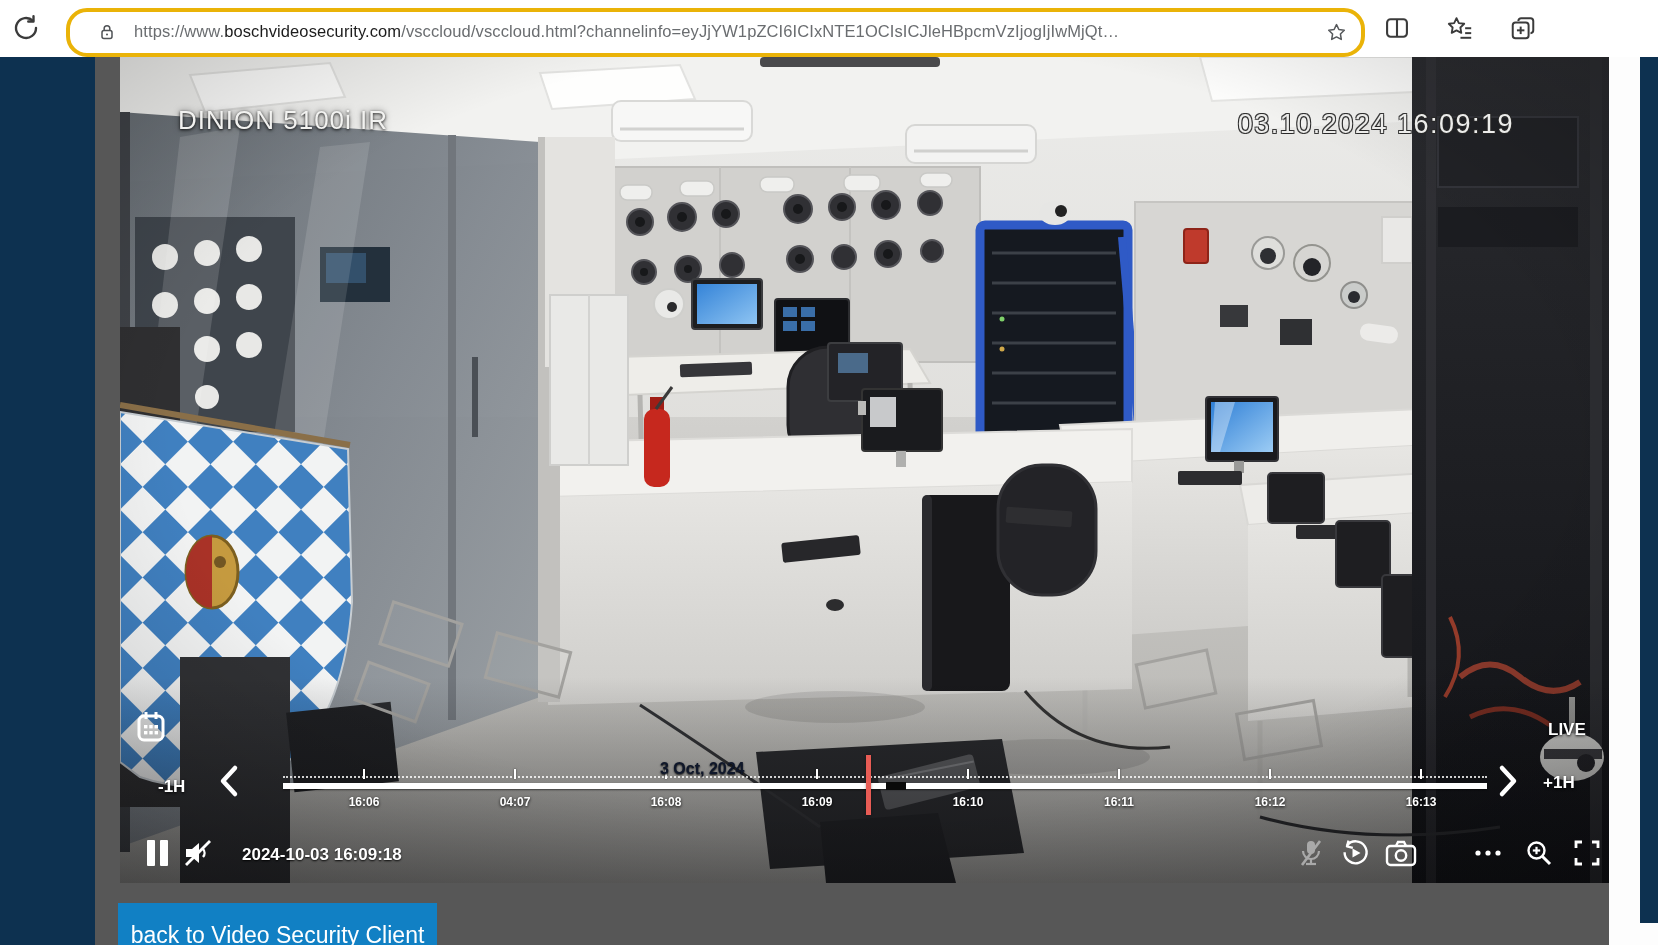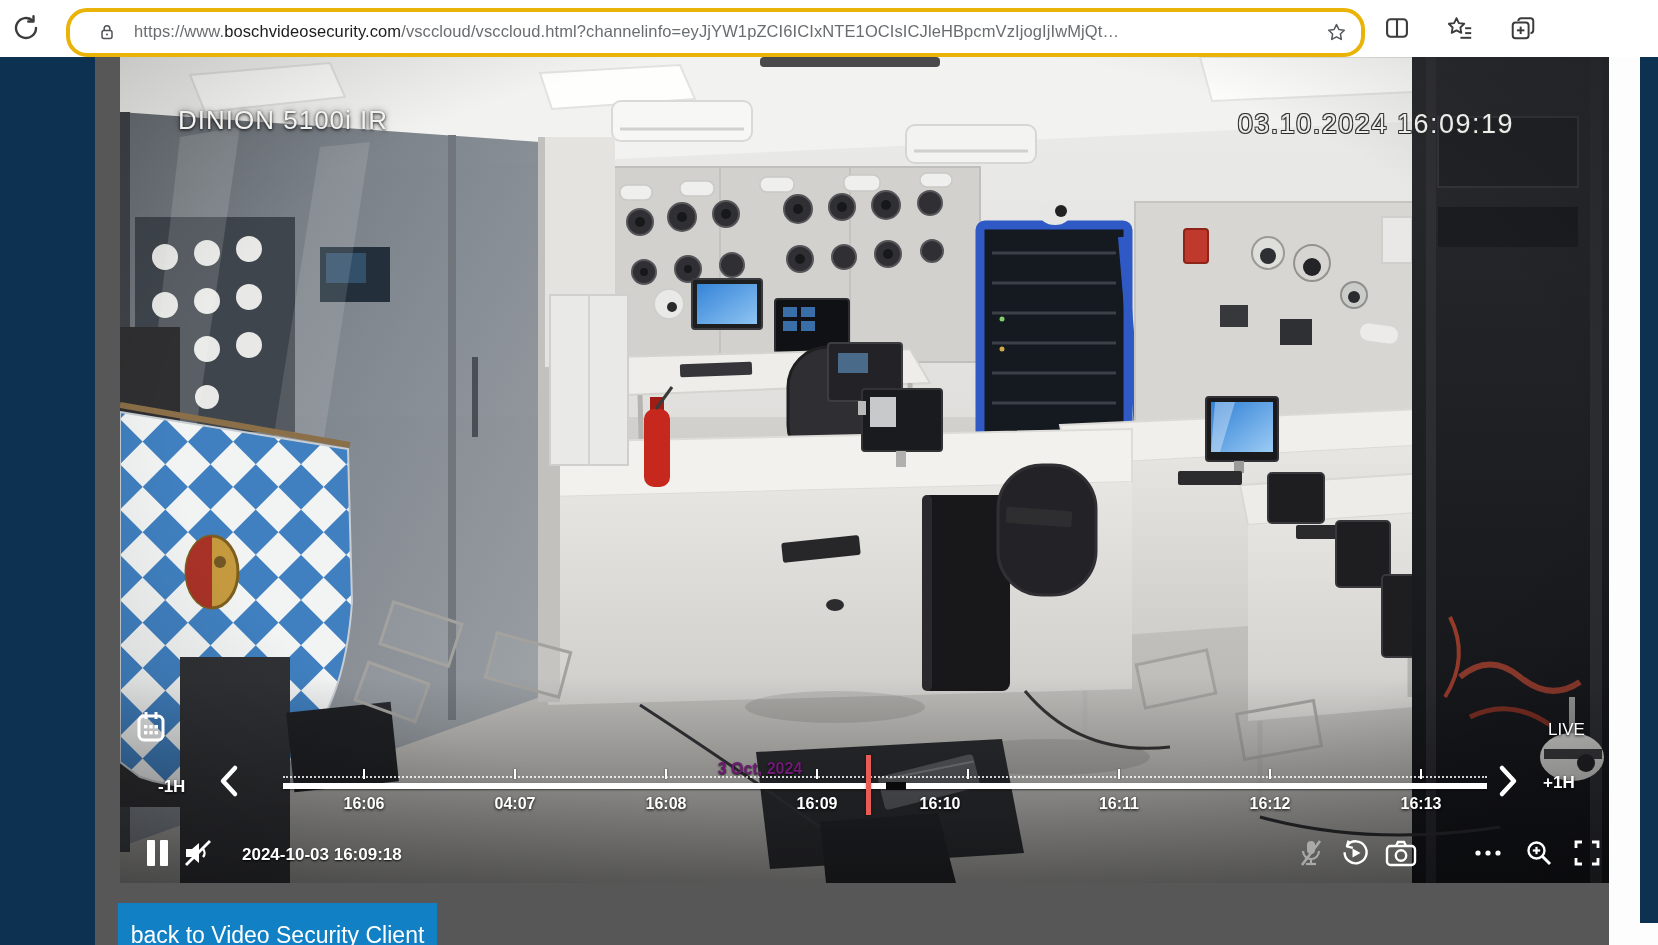--- a/index.html
+++ b/index.html
@@ -27,35 +27,35 @@
 
   
   .player{left:120px;top:57px;width:1489px;height:826px;background:#9a9a98;overflow:hidden;}
   .shade-bottom{left:0;top:620px;width:1489px;height:206px;
      background:linear-gradient(to bottom,rgba(0,0,0,0),rgba(8,8,10,.48));}
   .cam-label{left:58px;top:48px;color:#f2f2f0;font-size:26px;letter-spacing:1px;
      text-shadow:0 1px 3px rgba(0,0,0,.85),0 0 6px rgba(0,0,0,.5);}
   .osd-time{right:95px;top:52px;color:#ececea;font-size:27px;font-weight:400;letter-spacing:1.5px;
      text-shadow:-1px -1px 0 rgba(40,40,40,.9),1px -1px 0 rgba(40,40,40,.9),
                  -1px 1px 0 rgba(40,40,40,.9),1px 1px 0 rgba(40,40,40,.9);}
-  .live{left:1428px;top:663px;color:#fff;font-size:17px;font-weight:normal;
+  .live{left:1428px;top:663px;color:#fff;font-size:17px;font-weight:bold;
      text-shadow:0 1px 3px rgba(0,0,0,.9);text-align:right;}
   .cal-btn{left:16px;top:651px;width:30px;height:38px;}
 
   
   .jump{color:#fff;font-size:17px;font-weight:bold;text-shadow:0 1px 3px rgba(0,0,0,.95);}
   .chev{width:30px;height:38px;}
   .tl-dots{left:163px;top:719px;width:1204px;height:0;border-top:2px dotted rgba(255,255,255,.8);}
   .tl-bar{left:163px;top:726px;width:1204px;height:6px;background:#fff;box-shadow:0 1px 2px rgba(0,0,0,.55);}
   .tmark{width:2px;height:10px;top:712px;background:#fff;box-shadow:0 0 2px rgba(0,0,0,.6);}
   .tseg-dark{left:766px;top:725px;width:20px;height:8px;background:#0a0a0a;}
   .playhead{left:746px;top:698px;width:5px;height:60px;background:#e85c55;box-shadow:0 0 3px rgba(0,0,0,.4);}
-  .tl-date{left:540px;top:703px;width:200px;text-align:center;color:#701a75;font-size:16px;font-weight:600;
+  .tl-date{left:540px;top:703px;width:200px;text-align:left;color:#0f172a;font-size:16px;font-weight:600;
      text-shadow:0 1px 2px rgba(0,0,0,.9);}
-  .tlabel{top:738px;width:70px;text-align:center;color:#fff;font-size:16px;font-weight:bold;
+  .tlabel{top:738px;width:70px;text-align:center;color:#fff;font-size:12px;font-weight:bold;
      text-shadow:0 1px 3px rgba(0,0,0,.95);}
 
   
   .ctrl{top:781px;width:30px;height:30px;}
   .time-now{left:122px;top:788px;color:#fff;font-size:17px;font-weight:bold;
      text-shadow:0 1px 2px rgba(0,0,0,.9);}
 
   
   .back-btn{left:118px;top:903px;width:319px;height:52px;background:#1180c4;color:#fff;
      font-size:23px;text-align:center;padding-top:13px;box-sizing:border-box;}
@@ -410,21 +410,21 @@
   <div class="abs tmark" style="left:1149px"></div>
   <div class="abs tmark" style="left:1300px"></div>
   <div class="abs tseg-dark"></div>
   <div class="abs tl-date">3 Oct, 2024</div>
   <div class="abs playhead"></div>
 
   <span class="abs tlabel" style="left:209px">16:06</span>
   <span class="abs tlabel" style="left:360px">04:07</span>
   <span class="abs tlabel" style="left:511px">16:08</span>
   <span class="abs tlabel" style="left:662px">16:09</span>
-  <span class="abs tlabel" style="left:785px">16:10</span>
+  <span class="abs tlabel" style="left:813px">16:10</span>
   <span class="abs tlabel" style="left:964px">16:11</span>
   <span class="abs tlabel" style="left:1115px">16:12</span>
   <span class="abs tlabel" style="left:1266px">16:13</span>
 
   <button class="abs chev" style="left:1372px;top:705px">
     <svg width="30" height="38" viewBox="0 0 30 38">
       <polyline points="10,6 22,19 10,32" fill="none" stroke="#fff" stroke-width="4.5" stroke-linecap="round" stroke-linejoin="round"></polyline>
     </svg>
   </button>
   <span class="abs jump" style="left:1423px;top:716px">+1H</span>

